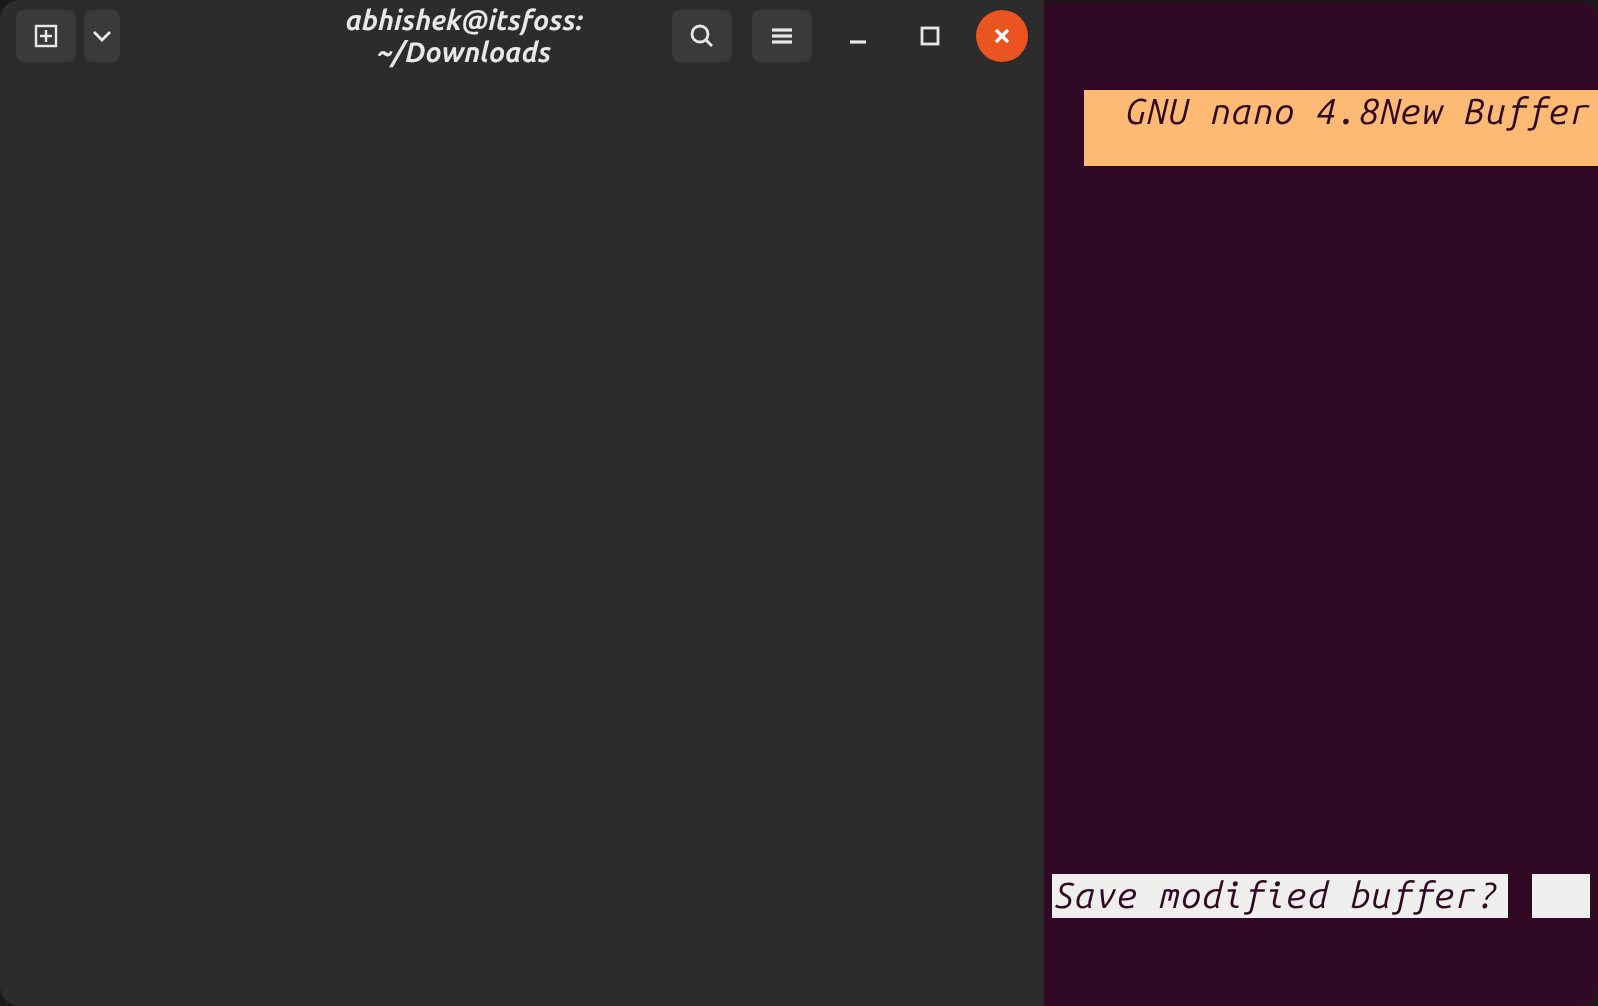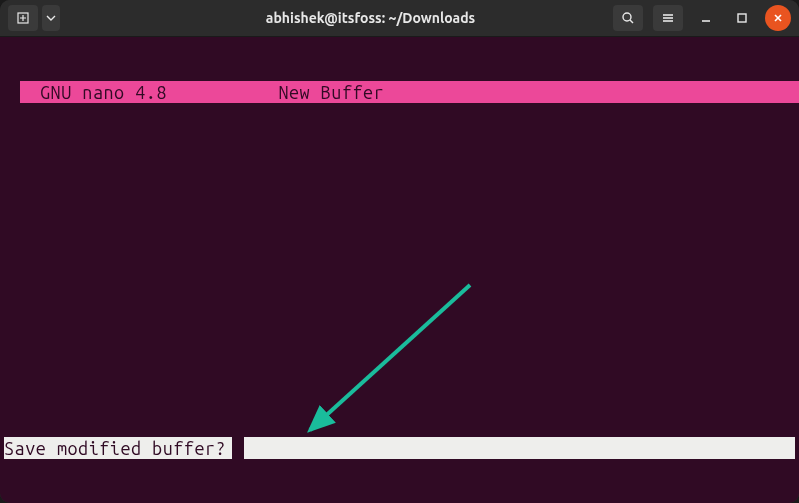--- a/index.html
+++ b/index.html
@@ -14,21 +14,22 @@
       overflow: hidden;
       font-family: "Ubuntu Mono", "DejaVu Sans Mono", monospace;
     }
     .window {
       width: 100%;
       height: 100%;
       background: #2c2c2c;
       border-radius: 10px;
       overflow: hidden;
       display: flex;
-      flex-direction: column;
+      flex-direction: row;
+      font-style: italic;
     }
     .titlebar {
       height: 36px;
       background: #2c2c2c;
       display: flex;
       align-items: center;
       padding: 0 8px;
       color: #e8e8e8;
     }
     .titlebar-left {
@@ -83,24 +84,24 @@
       color: #eeeeec;
       font-size: 18px;
       line-height: 22px;
       position: relative;
       white-space: pre;
       letter-spacing: 0.5px;
       border-top: 1px solid #1a1a1a;
       padding: 0;
     }
     .nano-header {
-      background: #ec4899;
+      background: #fdba74;
       color: #300a24;
       display: flex;
-      height: 22px;
+      height: 38px;
       padding: 0 4px;
       margin-left: 20px;
     }
     .nano-header-left {
       flex: 0 0 33%;
       padding-left: 16px;
     }
     .nano-header-center {
       flex: 0 0 34%;
       text-align: left;

